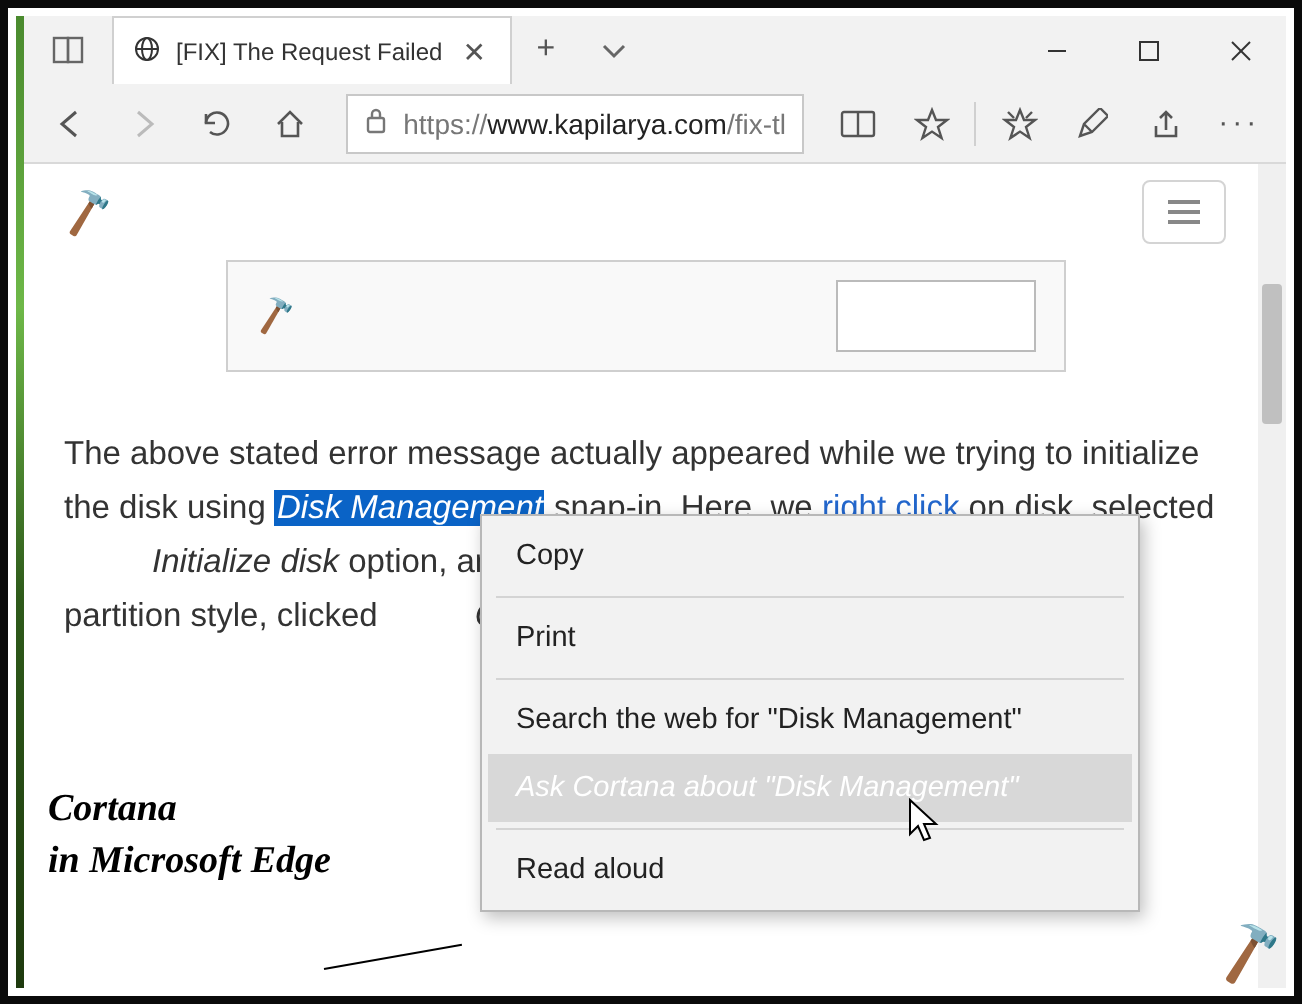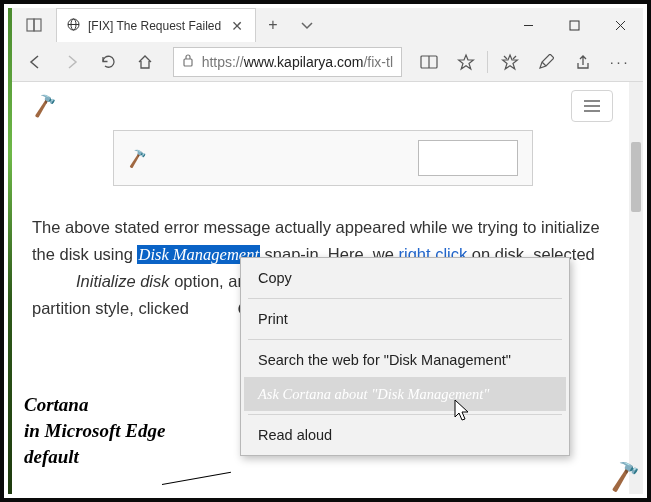--- a/index.html
+++ b/index.html
@@ -39,21 +39,21 @@
 
     .site-hdr{height:48px;display:flex;align-items:center;justify-content:space-between;}
     .hammer{font-size:20px;display:inline-block;transform:scaleX(-1) rotate(10deg);}
     .hamburger{width:42px;height:32px;border:1px solid #d4d4d4;border-radius:4px;display:flex;align-items:center;justify-content:center;}
 
     .img-box{margin:0 auto 28px auto; width:420px; border:1px solid #cfcfcf; background:#f9f9f9; height:56px; display:flex; align-items:center; justify-content:space-between; padding:6px 14px;}
     .img-box .hammer{font-size:16px;}
     .img-box .rbox{width:100px;height:36px;border:1px solid #bbb;background:#fff;}
 
     .para{font-size:16.5px;line-height:27px;color:#333;margin-bottom:22px;}
-    .sel{background:#0a63c6;color:#fff;font-style:italic;padding:0 1px;font-family:Liberation Serif, serif;}
+    .sel{background:#0a63c6;color:#fff;font-style:italic;padding:0 1px;}
     .right-link,.gpt-link{color:#2266cc;text-decoration:underline;}
     .ital{font-style:italic;margin-left:44px;}
 
     
     .anno{position:absolute;left:12px;top:310px;font-family:Georgia,"Times New Roman",serif;font-style:italic;font-weight:700;font-size:19px;line-height:26px;color:#000;}
     .anno-line{position:absolute;left:150px;top:402px;width:70px;height:1px;border-top:1.5px solid #000;transform:rotate(-10deg);transform-origin:left center;}
 
     
     .ctx{position:absolute;left:236px;top:253px;width:330px;background:#f2f2f2;border:1px solid #b8b8b8;box-shadow:2px 3px 8px rgba(0,0,0,0.25);padding:3px 3px;font-size:14.5px;color:#222;}
     .ctx .item{height:34px;display:flex;align-items:center;padding:0 14px;position:relative;}
@@ -203,21 +203,20 @@
           <div class="rbox"></div>
         </div>
 
         <p class="para">
           <span>The above stated error message actually appeared while we trying to initialize the disk using </span><span class="sel">Disk Management</span><span> snap-in. Here, we </span><span class="right-link">right click</span><span> on disk, selected </span><span class="ital">Initialize disk</span><span> option, and then choo</span>&nbsp;&nbsp;&nbsp;&nbsp;&nbsp;&nbsp;&nbsp;&nbsp;&nbsp;&nbsp;&nbsp;&nbsp;&nbsp;&nbsp;&nbsp;&nbsp;&nbsp;&nbsp;&nbsp;&nbsp;&nbsp;&nbsp;&nbsp;&nbsp;&nbsp;&nbsp;&nbsp;&nbsp;&nbsp;&nbsp;&nbsp;&nbsp;&nbsp;&nbsp;&nbsp;&nbsp;&nbsp;&nbsp;&nbsp;&nbsp;&nbsp;&nbsp;&nbsp;&nbsp;&nbsp;&nbsp;&nbsp;&nbsp;&nbsp;&nbsp;&nbsp;&nbsp;&nbsp;<span> partition style, clicked </span><span class="ital">OK</span><span> and the error su</span>
         </p>
 
         <div class="anno">
           <div>Cortana</div>
           <div>in Microsoft Edge</div>
-          <div>default</div>
         </div>
         <div class="anno-line"></div>
 
       </div>
     </div>
 
   </div>
 
   <div class="ctx">
     <div class="item">

